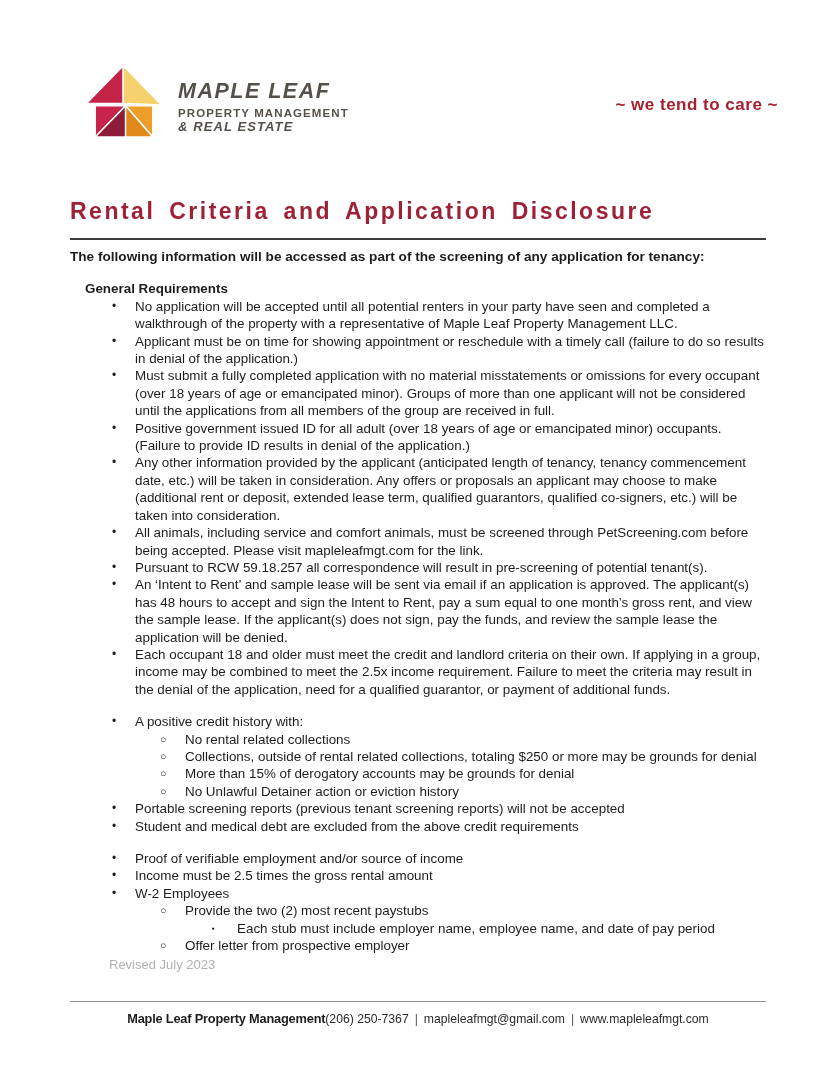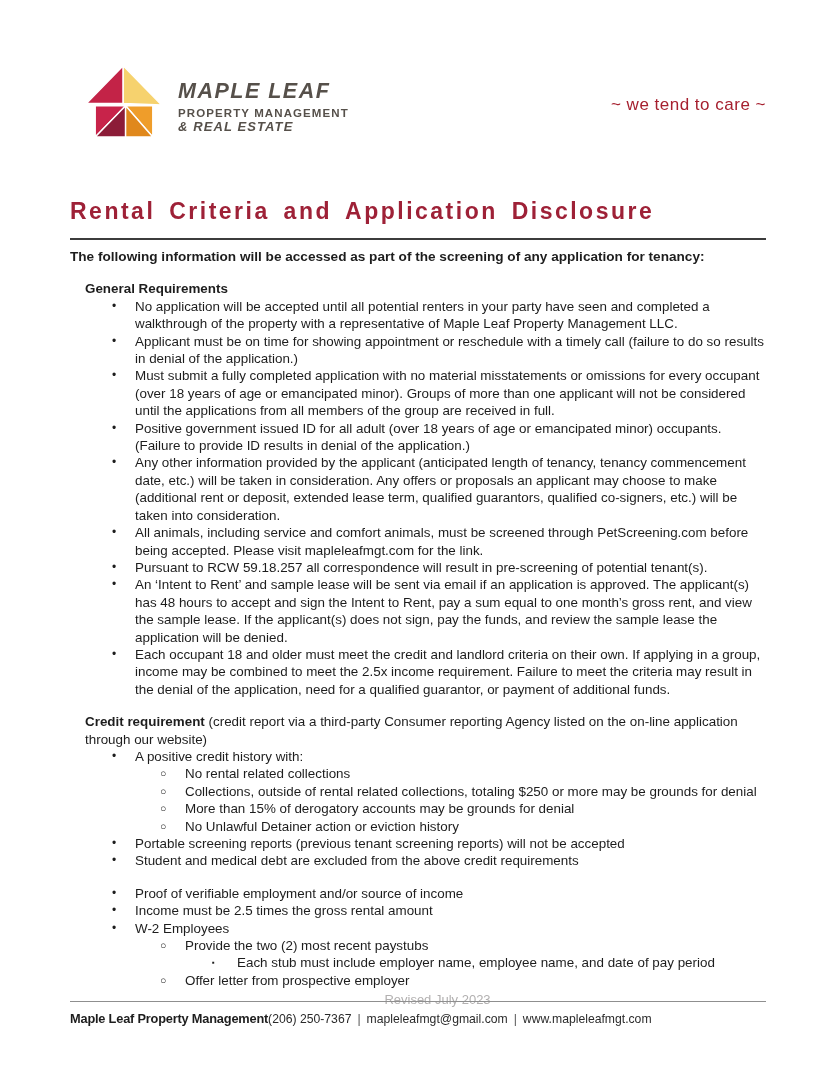--- a/index.html
+++ b/index.html
@@ -12,22 +12,22 @@
 
   
   .header { position:absolute; top:62px; left:84px; right:57px; height:80px; }
   .brand { display:flex; align-items:flex-start; }
   .house-svg { width:80px; height:78px; display:block; }
   .wordmark { margin-left:14px; padding-top:18px; color:#56504a; }
   .wm1 { font-size:21.5px; font-weight:bold; letter-spacing:1.5px; line-height:23px;font-style:italic; }
   .wm2 { font-size:11.5px; font-weight:bold; letter-spacing:1.1px; line-height:14px; margin-top:3px; }
   .wm3 { font-size:13px; font-weight:bold; letter-spacing:1.1px; line-height:14px;font-style:italic; }
   .tagline {
-    position:absolute; right:12px; top:33px;
-    font-size:17px; font-weight:normal; color:#a6202f; letter-spacing:0.5px;
+    position:absolute; right:0; top:33px;
+    font-size:17px; font-weight:bold; color:#a6202f; letter-spacing:0.5px;
   }
 
   
   .title {
     position:absolute; top:198px; left:70px; right:69px;
     font-size:23px; font-weight:bold; color:#9e2137;
     letter-spacing:2.5px; word-spacing:5px;
   }
   .title-rule {
     position:absolute; top:238px; left:70px; right:69px;
@@ -42,27 +42,27 @@
   .li { display:flex; }
   .li .txt { flex:1; }
   .lvl1 { margin-left:27px; }  .lvl1 .marker { width:23px; }
   .lvl2 { margin-left:75px; }  .lvl2 .marker { width:25px; }
   .lvl3 { margin-left:127px; } .lvl3 .marker { width:25px; }
   .marker { flex:0 0 auto; }
   .m1 { font-size:12px; }
   .m2 { font-size:10.5px; }
   .m3 { font-size:8px; }
 
-  .revision { margin-top:2px; text-align:center; color:#b2b0b0; font-size:13px;padding-left:39px; }
+  .revision { margin-top:2px; text-align:left; color:#b2b0b0; font-size:13px;padding-left:39px; }
 
   
   .footer {
     position:absolute; top:1001px; left:70px; right:69px;
     border-top:1px solid #8f8f8f; padding-top:9px;
-    display:flex; justify-content:flex-start; align-items:baseline;
+    display:flex; justify-content:center; align-items:baseline;
   }
   .footer-company { font-weight:bold; font-size:12.8px; letter-spacing:-0.2px; }
   .footer-contact { font-size:12.2px; color:#2a2a2a; }
   .footer-contact .sep { margin:0 6px; color:#555; }
 </style>
 </head>
 <body>
 
 <div class="page">
 
@@ -124,21 +124,20 @@
           <div class="li lvl1">
             <span class="marker m1">•</span>
             <span class="txt">An ‘Intent to Rent’ and sample lease will be sent via email if an application is approved. The applicant(s) has 48 hours to accept and sign the Intent to Rent, pay a sum equal to one month’s gross rent, and view the sample lease. If the applicant(s) does not sign, pay the funds, and review the sample lease the application will be denied.</span>
           </div>
           <div class="li lvl1">
             <span class="marker m1">•</span>
             <span class="txt">Each occupant 18 and older must meet the credit and landlord criteria on their own. If applying in a group, income may be combined to meet the 2.5x income requirement.  Failure to meet the criteria may result in the denial of the application, need for a qualified guarantor, or payment of additional funds.</span>
           </div>
         </div>
         <div class="section">
-          <div class="sec-heading"><span class="bold">Credit requirement</span><span> (credit report via a third-party Consumer reporting Agency listed on the on-line application through our website)</span></div>
           <div class="li lvl1">
             <span class="marker m1">•</span>
             <span class="txt">A positive credit history with:</span>
           </div>
           <div class="li lvl2">
             <span class="marker m2">○</span>
             <span class="txt">No rental related collections</span>
           </div>
           <div class="li lvl2">
             <span class="marker m2">○</span>

